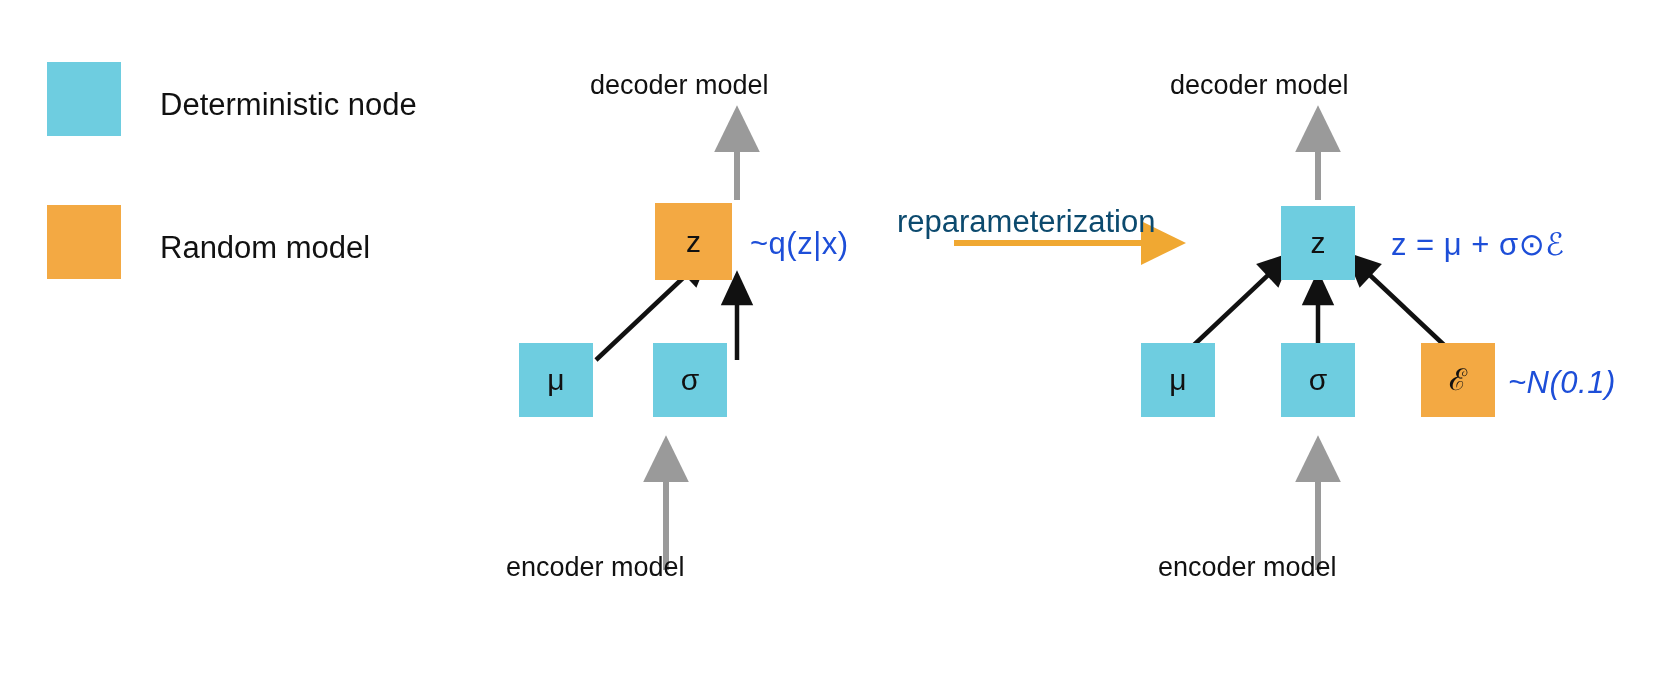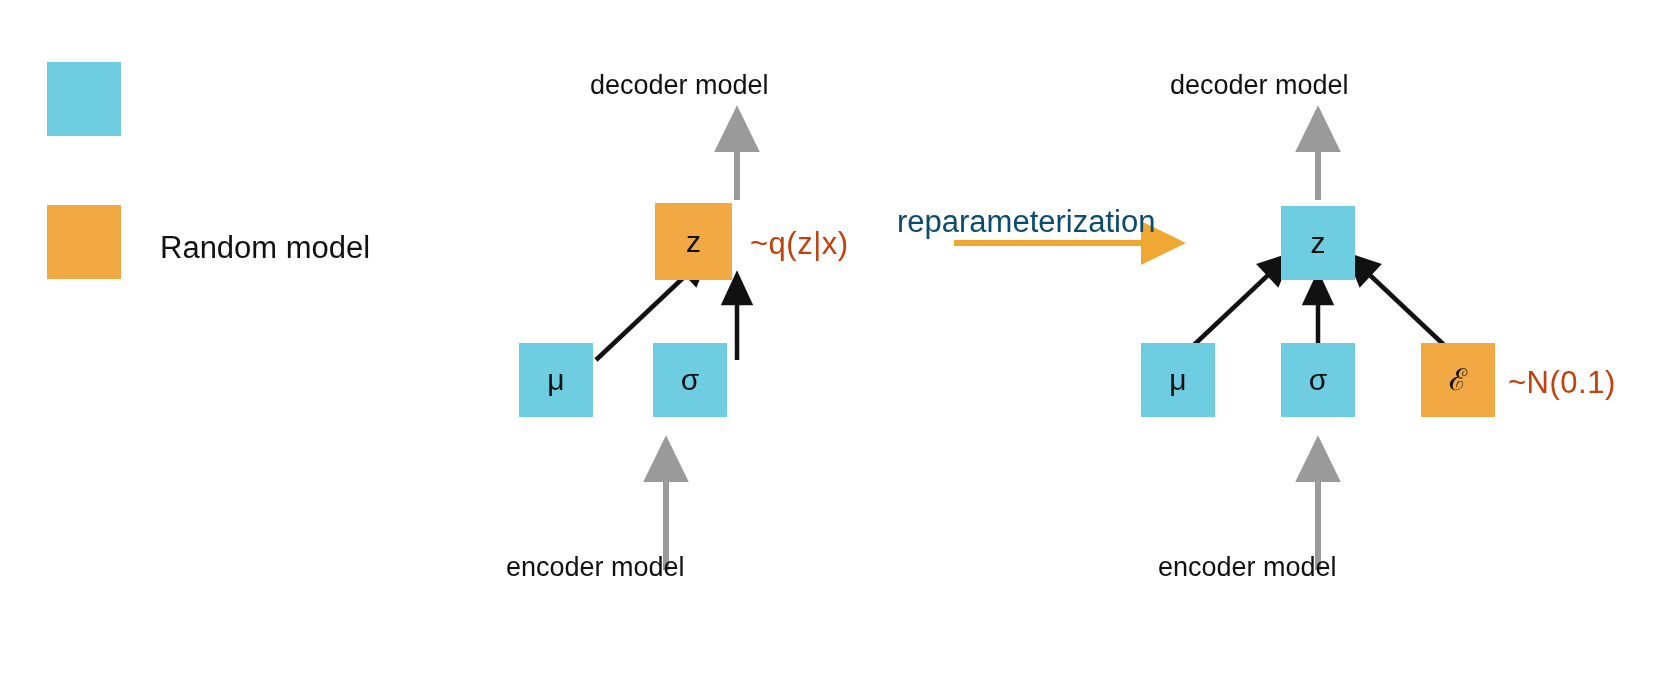--- a/index.html
+++ b/index.html
@@ -58,21 +58,21 @@
   .label-small {
     position: absolute;
     font-size: 31px;
     color: #0c4a6e;
     white-space: nowrap;
     margin-top: 12px;
   }
   .formula {
     position: absolute;
     font-size: 31px;
-    color: #c2410c;
+    color: #1d4ed8;
     white-space: nowrap;
     letter-spacing: 0.5px;
   }
 </style>
 </head>
 <body>
 
 <div id="canvas">
 
   <svg class="svg-layer" viewBox="0 0 1670 700" xmlns="http://www.w3.org/2000/svg">
@@ -123,20 +123,21 @@
     <g>
       <line x1="1460" y1="360" x2="1356" y2="262" stroke="#111111" stroke-width="4.5" marker-end="url(#blackhead)"></line>
     </g>
 
     <g>
       <line x1="1318" y1="570" x2="1318" y2="458" stroke="#9A9A9A" stroke-width="6" marker-end="url(#grayhead)"></line>
     </g>
   </svg>
 
   <div class="legend-swatch blue" style="left:47px; top:62px; background:#6ECDE0;"></div>
+  <div class="legend-label" style="left:160px; top:87px;">Deterministic node</div>
 
   <div class="legend-swatch orange" style="left:47px; top:205px; background:#F3A943;"></div>
   <div class="legend-label" style="left:160px; top:230px;">Random model</div>
 
   <div class="caption" style="left:590px; top:70px;">decoder model</div>
 
   <div class="node orange" style="left:655px; top:203px; width:77px; height:77px;">
     <span>z</span>
   </div>
 
@@ -153,30 +154,31 @@
   <div class="caption" style="left:506px; top:552px;">encoder model</div>
 
   <div class="label-small" style="left:897px; top:192px;">reparameterization</div>
 
   <div class="caption" style="left:1170px; top:70px;">decoder model</div>
 
   <div class="node blue" style="left:1281px; top:206px; width:74px; height:74px;">
     <span>z</span>
   </div>
 
+  <div class="formula" style="left:1391px; top:226px;">z = μ + σ⊙ℰ</div>
 
   <div class="node blue" style="left:1141px; top:343px; width:74px; height:74px;">
     <span>μ</span>
   </div>
 
   <div class="node blue" style="left:1281px; top:343px; width:74px; height:74px;">
     <span>σ</span>
   </div>
 
   <div class="node orange" style="left:1421px; top:343px; width:74px; height:74px;">
     <span>ℰ</span>
   </div>
 
-  <div class="formula" style="left:1508px; top:365px;">~N(0.1)</div>
+  <div class="formula" style="left:1508px; top:365px;font-style:italic;">~N(0.1)</div>
 
   <div class="caption" style="left:1158px; top:552px;">encoder model</div>
 
 </div>
 
 </body></html>

